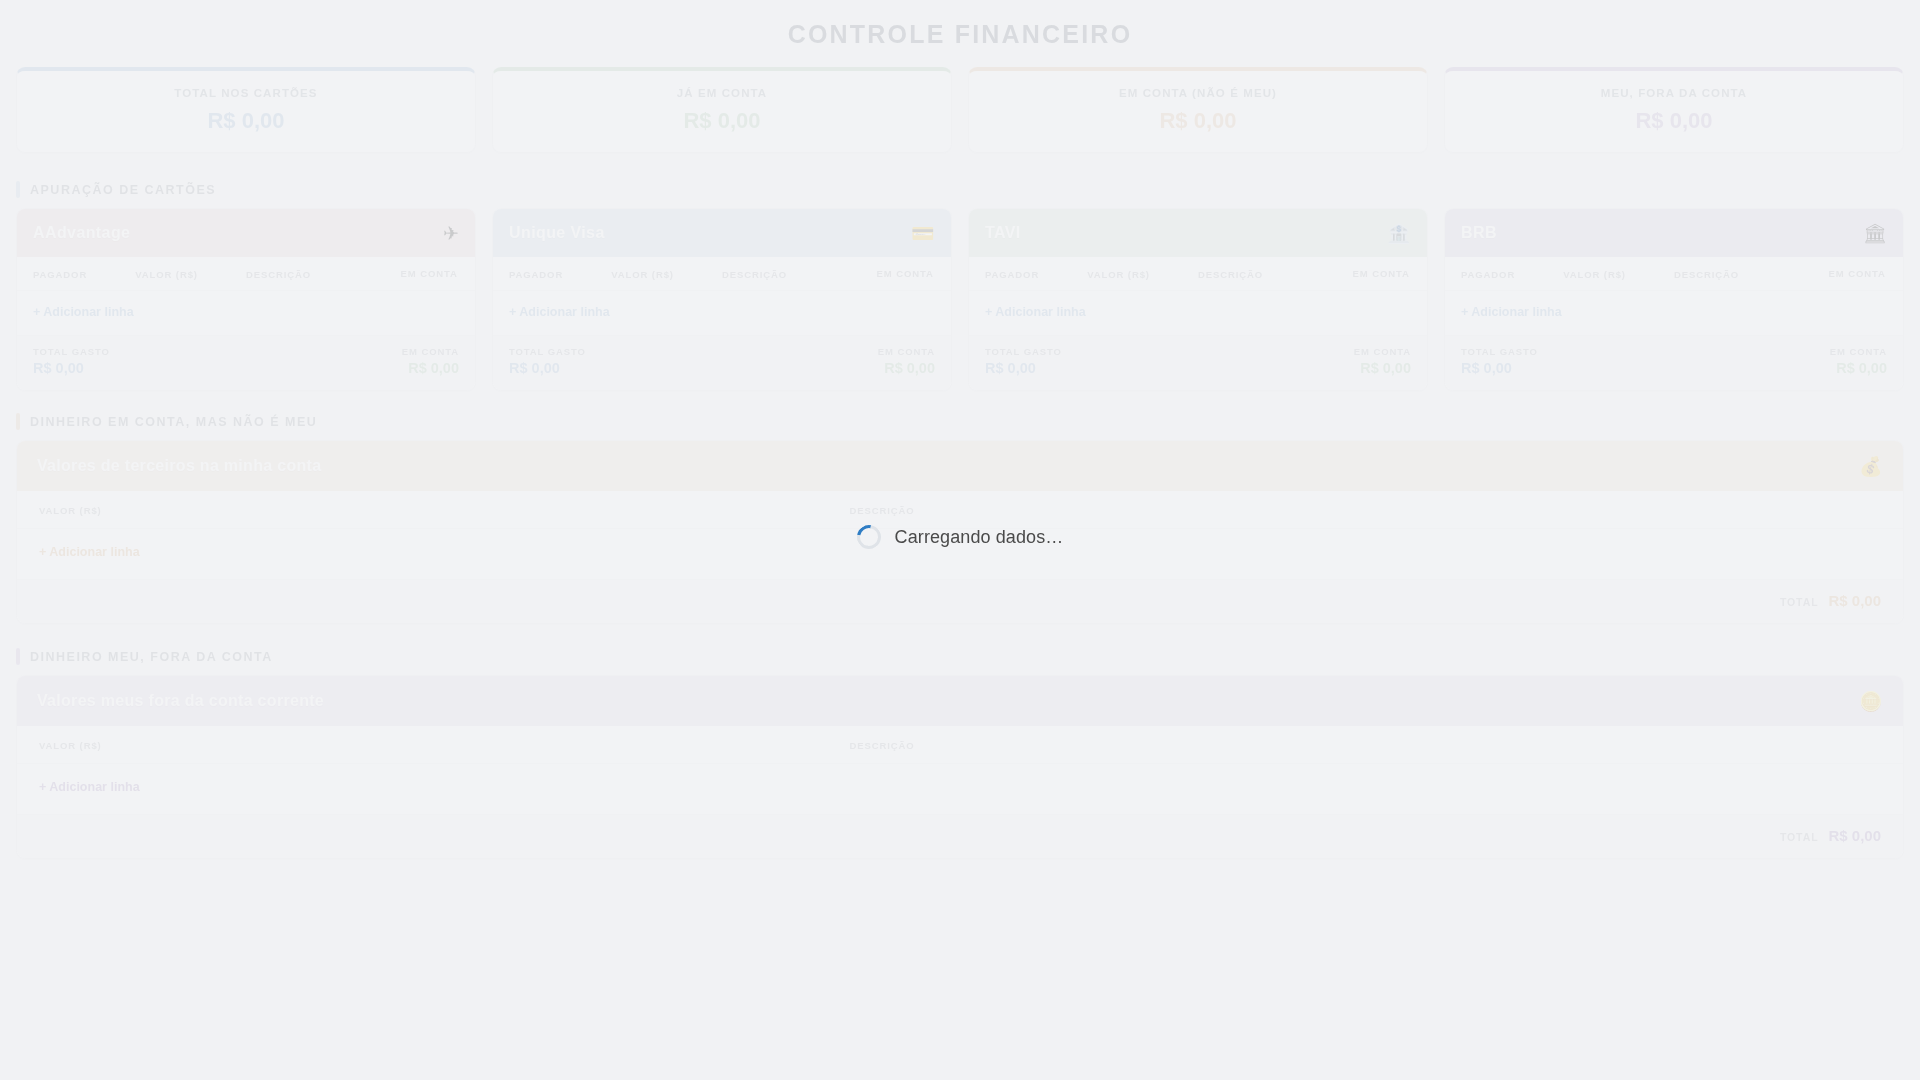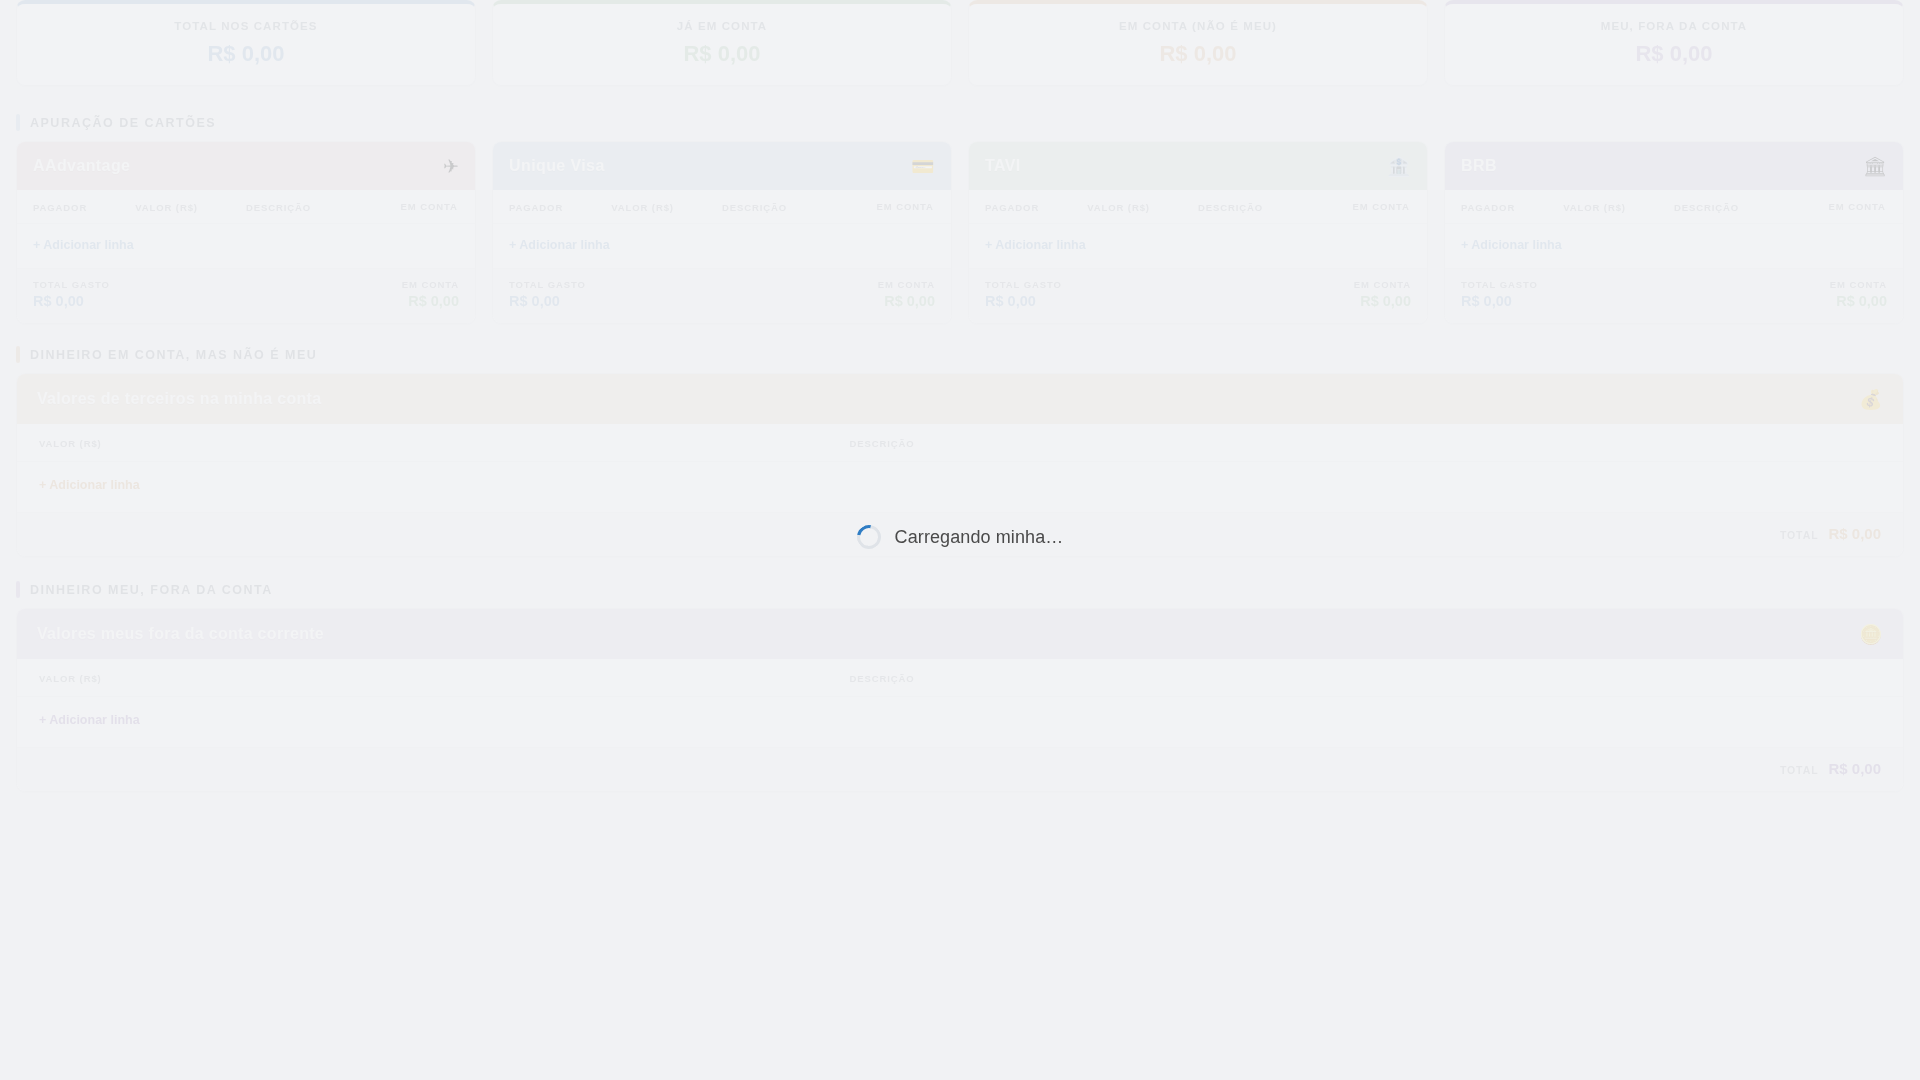--- a/index.html
+++ b/index.html
@@ -173,20 +173,21 @@
     background: #f7f8f9;
   }
   .panel-foot .foot-label { font-size: 10.5px; }
   .panel-foot .foot-value { font-size: 15px; }
 </style>
 </head>
 <body>
 
 <div id="page-root">
 
+  <h1 class="page-title">CONTROLE FINANCEIRO</h1>
 
   <div class="summary-row">
     <div class="summary-card" style="border-top-color: rgb(143, 180, 217);">
       <div class="summary-label">TOTAL NOS CARTÕES</div>
       <div class="summary-value" style="color: rgb(143, 180, 217);">R$ 0,00</div>
     </div>
     <div class="summary-card" style="border-top-color: rgb(158, 201, 166);">
       <div class="summary-label">JÁ EM CONTA</div>
       <div class="summary-value" style="color: rgb(158, 201, 166);">R$ 0,00</div>
     </div>
@@ -345,15 +346,15 @@
       <span class="foot-label">TOTAL</span>
       <span class="foot-value" style="color: rgb(159, 134, 192);">R$ 0,00</span>
     </div>
   </div>
 
 </div>
 
 <div id="overlay">
   <div id="overlay-inner">
     <span class="spinner"></span>
-    <span class="loading-text">Carregando minha…</span>
+    <span class="loading-text">Carregando dados…</span>
   </div>
 </div>
 
 </body></html>

